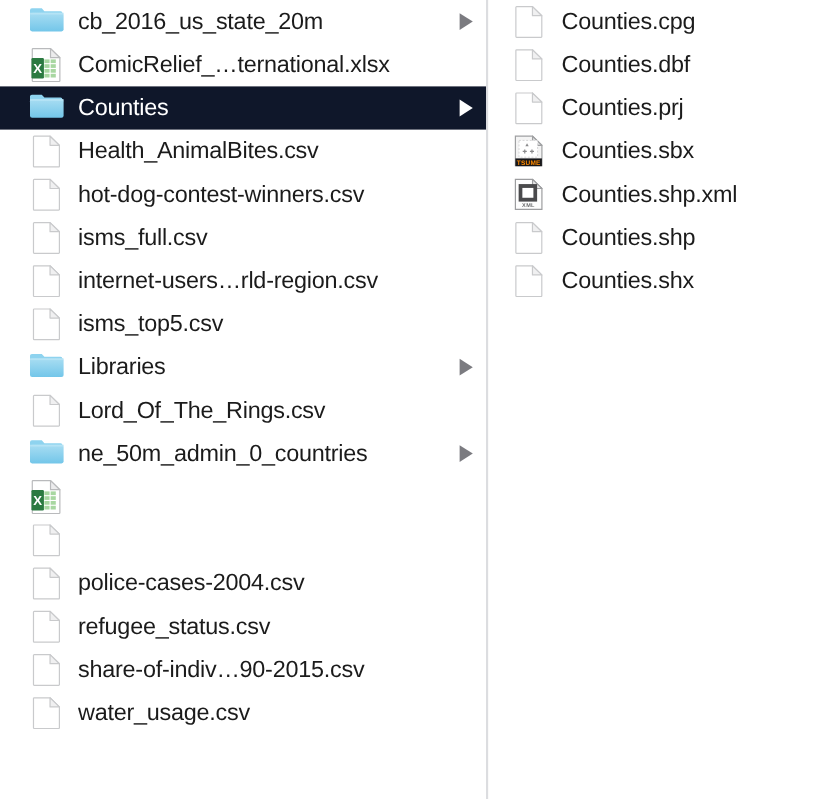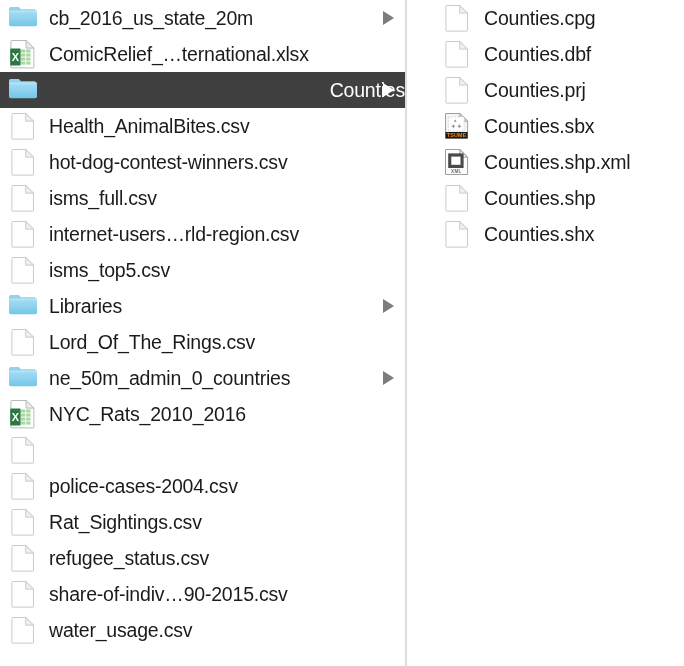--- a/index.html
+++ b/index.html
@@ -45,27 +45,27 @@
     margin: 0;
     padding: 0;
   }
 
   
   .row {
     position: relative;
     display: flex;
     align-items: center;
     height: 36px;
-    padding-left: 8px;
+    padding-left: 24px;
     box-sizing: border-box;
     user-select: none;
   }
-  .column.right .row { padding-left: 35px; }
-
-  .row.selected { background: #404040; justify-content: space-between; }
+  .column.right .row { padding-left: 19px; }
+
+  .row.selected { background: #0f172a; }
   .row .label {
     font-size: 19.5px;
     line-height: 22px;
     color: #1b1b1b;
     letter-spacing: -0.2px;
     white-space: nowrap;
     margin-left: 11px;
   }
   .column.right .row .label { margin-left: 12px; }
   .row.selected .label { color: #ffffff; }
@@ -256,47 +256,37 @@
                 <rect x="18.2" y="14.5" width="4.3" height="3.1"></rect>
                 <rect x="13" y="18.5" width="4.3" height="3.1"></rect>
                 <rect x="18.2" y="18.5" width="4.3" height="3.1"></rect>
                 <rect x="13" y="22.5" width="4.3" height="3.1"></rect>
                 <rect x="18.2" y="22.5" width="4.3" height="3.1"></rect>
               </g>
               <rect x="2.2" y="9.4" width="10.4" height="17" rx="1" fill="#2b7a41"></rect>
               <text x="7.4" y="21.6" font-family="Liberation Sans, sans-serif" font-size="11" font-weight="bold" fill="#ffffff" text-anchor="middle">X</text>
             </svg>
           </span>
-          <span class="label">NYC_Rats_2010_2016</span>
         </li>
         <li class="row">
           <span class="icon">
             <svg width="30" height="30" viewBox="0 0 30 30" xmlns="http://www.w3.org/2000/svg">
               <path d="M4.5 2.5 h13.2 l7.8 7.6 v17.4 a0.6 0.6 0 0 1 -0.6 0.6 h-20.4 a0.6 0.6 0 0 1 -0.6 -0.6 v-24.4 a0.6 0.6 0 0 1 0.6 -0.6 z" fill="#ffffff" stroke="#c9cacc" stroke-width="1"></path>
               <path d="M17.7 2.5 v7.6 h7.8 z" fill="#f0f0f1" stroke="#c9cacc" stroke-width="1" stroke-linejoin="round"></path>
             </svg>
           </span>
         </li>
         <li class="row">
           <span class="icon">
             <svg width="30" height="30" viewBox="0 0 30 30" xmlns="http://www.w3.org/2000/svg">
               <path d="M4.5 2.5 h13.2 l7.8 7.6 v17.4 a0.6 0.6 0 0 1 -0.6 0.6 h-20.4 a0.6 0.6 0 0 1 -0.6 -0.6 v-24.4 a0.6 0.6 0 0 1 0.6 -0.6 z" fill="#ffffff" stroke="#c9cacc" stroke-width="1"></path>
               <path d="M17.7 2.5 v7.6 h7.8 z" fill="#f0f0f1" stroke="#c9cacc" stroke-width="1" stroke-linejoin="round"></path>
             </svg>
           </span>
           <span class="label">police-cases-2004.csv</span>
-        </li>
-        <li class="row">
-          <span class="icon">
-            <svg width="30" height="30" viewBox="0 0 30 30" xmlns="http://www.w3.org/2000/svg">
-              <path d="M4.5 2.5 h13.2 l7.8 7.6 v17.4 a0.6 0.6 0 0 1 -0.6 0.6 h-20.4 a0.6 0.6 0 0 1 -0.6 -0.6 v-24.4 a0.6 0.6 0 0 1 0.6 -0.6 z" fill="#ffffff" stroke="#c9cacc" stroke-width="1"></path>
-              <path d="M17.7 2.5 v7.6 h7.8 z" fill="#f0f0f1" stroke="#c9cacc" stroke-width="1" stroke-linejoin="round"></path>
-            </svg>
-          </span>
-          <span class="label">Rat_Sightings.csv</span>
         </li>
         <li class="row">
           <span class="icon">
             <svg width="30" height="30" viewBox="0 0 30 30" xmlns="http://www.w3.org/2000/svg">
               <path d="M4.5 2.5 h13.2 l7.8 7.6 v17.4 a0.6 0.6 0 0 1 -0.6 0.6 h-20.4 a0.6 0.6 0 0 1 -0.6 -0.6 v-24.4 a0.6 0.6 0 0 1 0.6 -0.6 z" fill="#ffffff" stroke="#c9cacc" stroke-width="1"></path>
               <path d="M17.7 2.5 v7.6 h7.8 z" fill="#f0f0f1" stroke="#c9cacc" stroke-width="1" stroke-linejoin="round"></path>
             </svg>
           </span>
           <span class="label">refugee_status.csv</span>
         </li>

